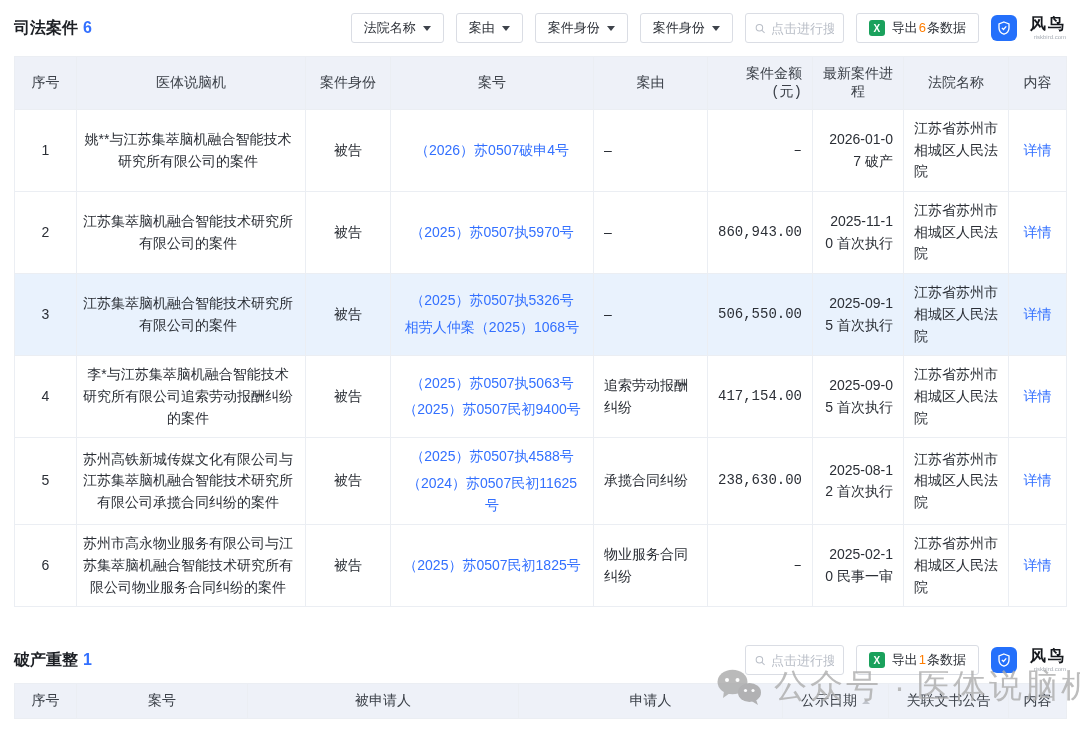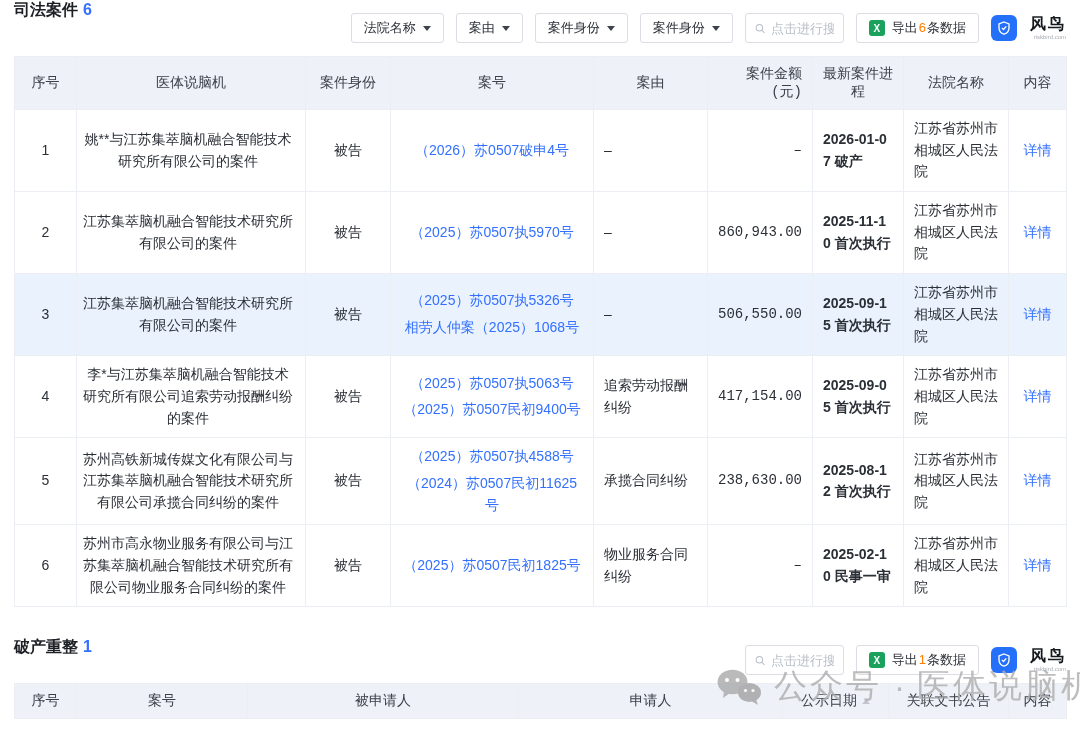--- a/index.html
+++ b/index.html
@@ -4,21 +4,21 @@
 <style>
   * { box-sizing: border-box; margin: 0; padding: 0; }
   html,body { width:1080px; height:739px; }
   body {
     font-family: "Liberation Sans", "DejaVu Sans", sans-serif;
     background:#fff; color:#262a30; position:relative; overflow:hidden;
   }
   .page { padding: 0 14px; }
 
   
-  .bar { display:flex; justify-content:space-between; height:56px; }
+  .bar { display:flex; align-items:center; justify-content:space-between; height:56px; }
   .bar.second { margin-top:30px; height:46px; }
   .sec-title { font-size:16px; font-weight:700; color:#1c1f24; }
   .sec-count { color:#3370ff; margin-left:5px; }
   .controls { display:flex; align-items:center; gap:12px; }
 
   .btn {
     height:30px; padding:0 12px; border:1px solid #dadde4; border-radius:3px;
     background:#fff; display:flex; align-items:center; gap:7px;
     font-size:13px; color:#2b2f36; cursor:pointer; white-space:nowrap;
   }
@@ -54,21 +54,21 @@
   .t1 thead tr { height:38px; }
   .t1 tbody tr { height:78px; }
   .t2 thead tr { height:33px; }
   tbody td { color:#2b2f36; line-height:1.55; }
   tr.highlight td { background:#e9f2fd; }
 
   .c-center { text-align:center; }
   .c-right  { text-align:right;font-family:Liberation Mono, monospace; }
   .c-name   { text-align:center; padding-left:4px; }
   .c-cause  { text-align:left; }
-  .c-progress { text-align:left; word-break:break-all;font-weight:bold; }
+  .c-progress { text-align:right; word-break:break-all; }
   .c-court  { text-align:left; }
 
   .lk { color:#3370ff; cursor:pointer; text-decoration:none; }
   .case-links { display:flex; flex-direction:column; gap:5px; align-items:center; }
 
   .sort { display:inline-flex; flex-direction:column; gap:2px; margin-left:5px;
     vertical-align:1px; cursor:pointer; }
   .sort i { display:block; width:0; height:0; border-left:4px solid transparent;
     border-right:4px solid transparent; }
   .sort .up { border-bottom:4px solid #c0c4cc; }

